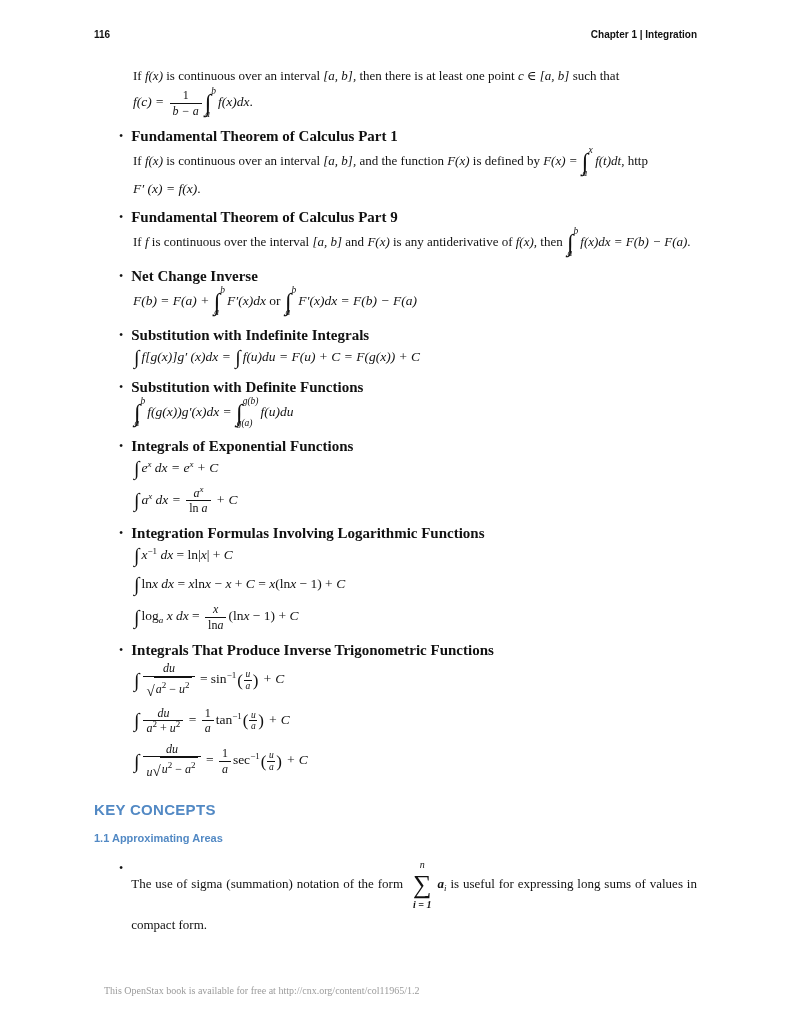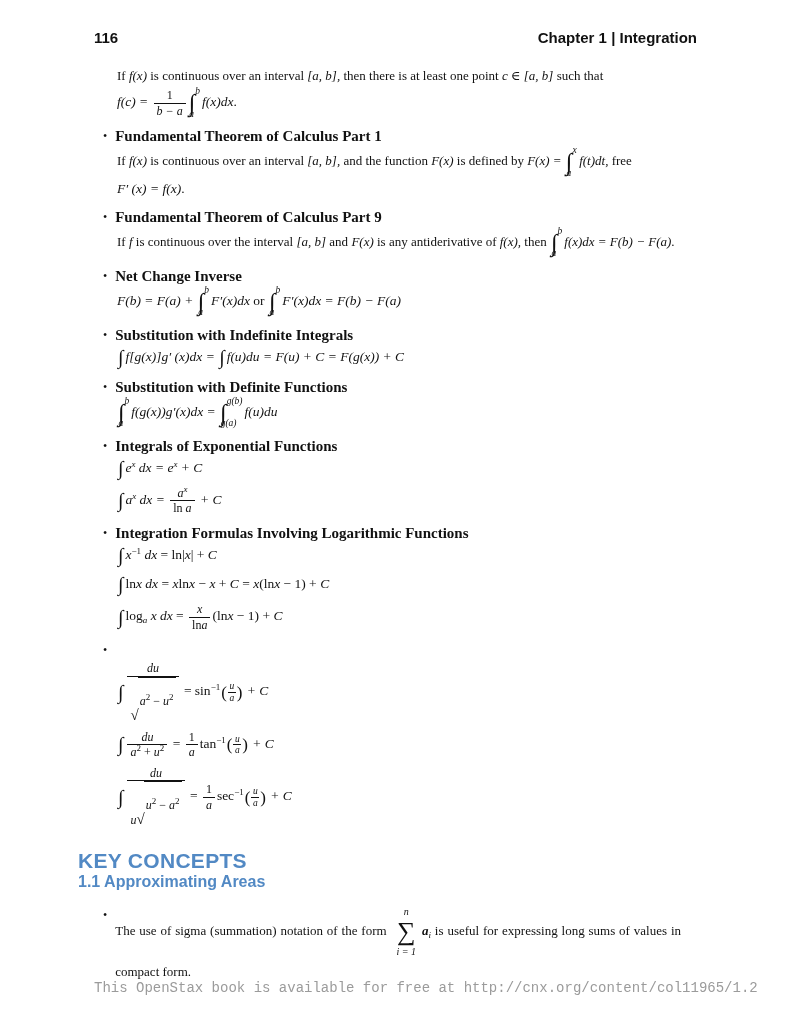--- a/index.html
+++ b/index.html
@@ -10,44 +10,44 @@
   *{margin:0;padding:0;box-sizing:border-box;}
   html,body{background:#ffffff;}
   body{width:791px;height:1024px;}
   .page{
     position:relative;width:791px;height:1024px;background:#fff;overflow:hidden;
     font-family:"Liberation Serif","DejaVu Serif",serif;color:var(--ink);
   }
   .header{
     position:absolute;top:29px;left:94px;width:603px;
     display:flex;justify-content:space-between;align-items:center;
-    font-family:"Liberation Sans","DejaVu Sans",sans-serif;font-size:15px;
+    font-family:"Liberation Sans","DejaVu Sans",sans-serif;font-size:10px;
   }
   .pnum{font-weight:bold;}
   .chap{font-weight:bold;}
-  .content{position:absolute;top:56px;left:78px;width:603px;}
+  .content{position:absolute;top:56px;left:94px;width:603px;}
 
   
   .para{margin:0 0 0 39px;font-size:13px;line-height:1.55;text-align:justify;}
   .content > .para:first-child{margin-top:10px;}
   .bullet + .para{margin-top:2px;}
   .formula{margin:2px 0 6px 39px;font-size:13.5px;line-height:1.45;}
   .bullet{display:flex;gap:8px;margin:10px 0 2px 25px;align-items:flex-start;}
   .dot{font-size:12px;line-height:17px;}
   .bt{font-weight:bold;font-size:15px;line-height:17px;}
   .bpara{margin-top:16px;}
   .bp{font-size:13px;line-height:2.3;text-align:justify;flex:1;}
   .h1{font-family:"Liberation Sans","DejaVu Sans",sans-serif;font-weight:bold;
-      font-size:21px;color:var(--heading-blue);margin-top:20px;letter-spacing:0.3px;}
+      font-size:15px;color:var(--heading-blue);margin-top:20px;letter-spacing:0.3px;}
   .h2{font-family:"Liberation Sans","DejaVu Sans",sans-serif;font-weight:bold;
-      font-size:16px;color:var(--heading-blue);}
+      font-size:11px;color:var(--heading-blue);margin-top:14px;}
   .footer{
-    position:absolute;left:94px;bottom:28px;
-    font-family:Liberation Mono, monospace;
-    font-size:14px;color:var(--footer-gray);
+    position:absolute;left:104px;bottom:28px;
+    font-family:Liberation Serif, serif;
+    font-size:10px;color:var(--footer-gray);
   }
 
   
   .mr{font-style:normal;}
   .mi{font-style:italic;}
   .mbi{font-style:italic;font-weight:bold;}
   .msup{font-size:9px;vertical-align:5px;line-height:0;}
   .msub{font-size:9px;vertical-align:-3px;line-height:0;}
 
   .mint{display:inline-flex;align-items:center;vertical-align:middle;margin:0 2px 0 1px;}
@@ -58,28 +58,28 @@
   .ihi{transform:translateY(-1px);}
   .ilo{transform:translate(-6px,1px);}
 
   .mfrac{display:inline-flex;flex-direction:column;align-items:center;vertical-align:middle;
          text-align:center;margin:0 2px;font-size:12px;line-height:1.2;}
   .fnum{padding:0 3px;display:block;}
   .fden{border-top:1px solid var(--ink);padding:0 3px;display:block;white-space:nowrap;text-align:right;}
 
   .msqrt{display:inline-flex;align-items:stretch;}
   .rad{font-size:15px;line-height:1.15;margin-right:-1px;align-self:flex-end;}
-  .rcont{border-top:1px solid var(--ink);padding:16px 2px;white-space:nowrap;}
+  .rcont{border-top:1px solid var(--ink);padding:4px 2px;white-space:nowrap;}
 
   .msum{display:inline-flex;flex-direction:column;align-items:center;vertical-align:middle;
         font-size:10px;line-height:1;margin:0 6px;}
   .sg{font-size:26px;line-height:1.05;}
   .shi,.slo{font-style:italic;}
   .shi{margin-bottom:1px;}
-  .slo{margin-top:2px;}
+  .slo{margin-top:2px;font-weight:bold;}
 
   .mpf{display:inline-flex;align-items:center;vertical-align:middle;margin:0 1px;}
   .pp{font-size:17px;line-height:1;}
   .pfx{display:inline-flex;flex-direction:column;align-items:center;font-size:9.5px;
        font-style:italic;line-height:1.15;margin:0 1px;}
   .pfd{border-top:1px solid var(--ink);padding:0 1.5px;}
 </style>
 </head>
 <body>
 
@@ -104,21 +104,21 @@
       <div class="bullet">
         <span class="dot">•</span>
         <span class="bt">Fundamental Theorem of Calculus Part 1</span>
       </div>
       <div class="para"><span class="mr">If </span><span class="mi">f(x)</span><span class="mr"> is continuous over an interval </span><span class="mi">[a, b],</span><span class="mr"> and the function </span><span class="mi">F(x)</span><span class="mr"> is defined by </span><span class="mi">F(x) = </span><span class="mint">
           <span class="ig">∫</span>
           <span class="ilims">
             <span class="ihi">x</span>
             <span class="ilo">a</span>
           </span>
-        </span><span class="mi">f(t)dt</span><span class="mr">, free</span></div>
+        </span><span class="mi">f(t)dt</span><span class="mr">, http</span></div>
       <div class="formula"><span class="mi">F′ (x) = f(x)</span><span class="mr">.</span></div>
       <div class="bullet">
         <span class="dot">•</span>
         <span class="bt">Fundamental Theorem of Calculus Part 9</span>
       </div>
       <div class="para"><span class="mr">If </span><span class="mi">f</span><span class="mr"> is continuous over the interval </span><span class="mi">[a, b]</span><span class="mr"> and </span><span class="mi">F(x)</span><span class="mr"> is any antiderivative of </span><span class="mi">f(x),</span><span class="mr"> then </span><span class="mint">
           <span class="ig">∫</span>
           <span class="ilims">
             <span class="ihi">b</span>
             <span class="ilo">a</span>
@@ -191,20 +191,21 @@
           <span class="ig">∫</span>
         </span><span class="mr">ln</span><span class="mi">x dx</span><span class="mr"> = </span><span class="mi">x</span><span class="mr">ln</span><span class="mi">x</span><span class="mr"> − </span><span class="mi">x</span><span class="mr"> + </span><span class="mi">C</span><span class="mr"> = </span><span class="mi">x</span><span class="mr">(ln</span><span class="mi">x</span><span class="mr"> − 1) + </span><span class="mi">C</span></div>
       <div class="formula"><span class="mint nolim">
           <span class="ig">∫</span>
         </span><span class="mr">log</span><span class="msub"><span class="mi">a</span></span><span class="mi"> x dx</span><span class="mr"> = </span><span class="mfrac">
           <span class="fnum"><span class="mi">x</span></span>
           <span class="fden"><span class="mr">ln</span><span class="mi">a</span></span>
         </span><span class="mr">(ln</span><span class="mi">x</span><span class="mr"> − 1) + </span><span class="mi">C</span></div>
       <div class="bullet">
         <span class="dot">•</span>
+        <span class="bt">Integrals That Produce Inverse Trigonometric Functions</span>
       </div>
       <div class="formula"><span class="mint nolim">
           <span class="ig">∫</span>
         </span><span class="mfrac">
           <span class="fnum"><span class="mi">du</span></span>
           <span class="fden"><span class="msqrt">
               <span class="rad">√</span>
               <span class="rcont"><span class="mi">a</span><span class="msup"><span class="mr">2</span></span><span class="mr"> − </span><span class="mi">u</span><span class="msup"><span class="mr">2</span></span></span>
             </span></span>
         </span><span class="mr"> = sin</span><span class="msup"><span class="mr">−1</span></span><span class="mpf">

